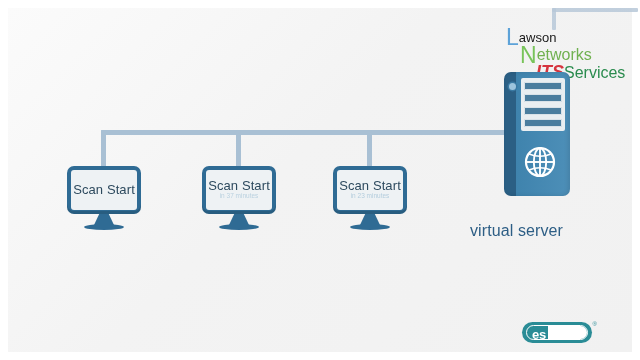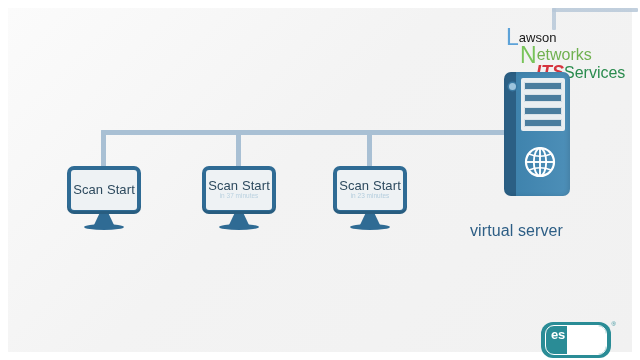--- a/index.html
+++ b/index.html
@@ -180,22 +180,22 @@
   }
   .rest-green { font-size: 16px; color: #63aa3f; }
   .its-red {
     font-size: 18px; color: #d3202b; font-weight: bold; font-style: italic;
   }
   .svc-red { font-size: 16px; color: #15803d; }
 
   
   #eset-logo {
     position: absolute;
-    left: 541px; top: 322px;
-    width: 70px; height: 36px;
+    left: 522px; top: 322px;
+    width: 70px; height: 21px;
   }
   .eset-pill {
     position: absolute; inset: 0;
     background: #2a8c96;
     border-radius: 12px;
   }
   .eset-inner {
     position: absolute;
     left: 4px; top: 3px;
     right: 4px; bottom: 3px;

